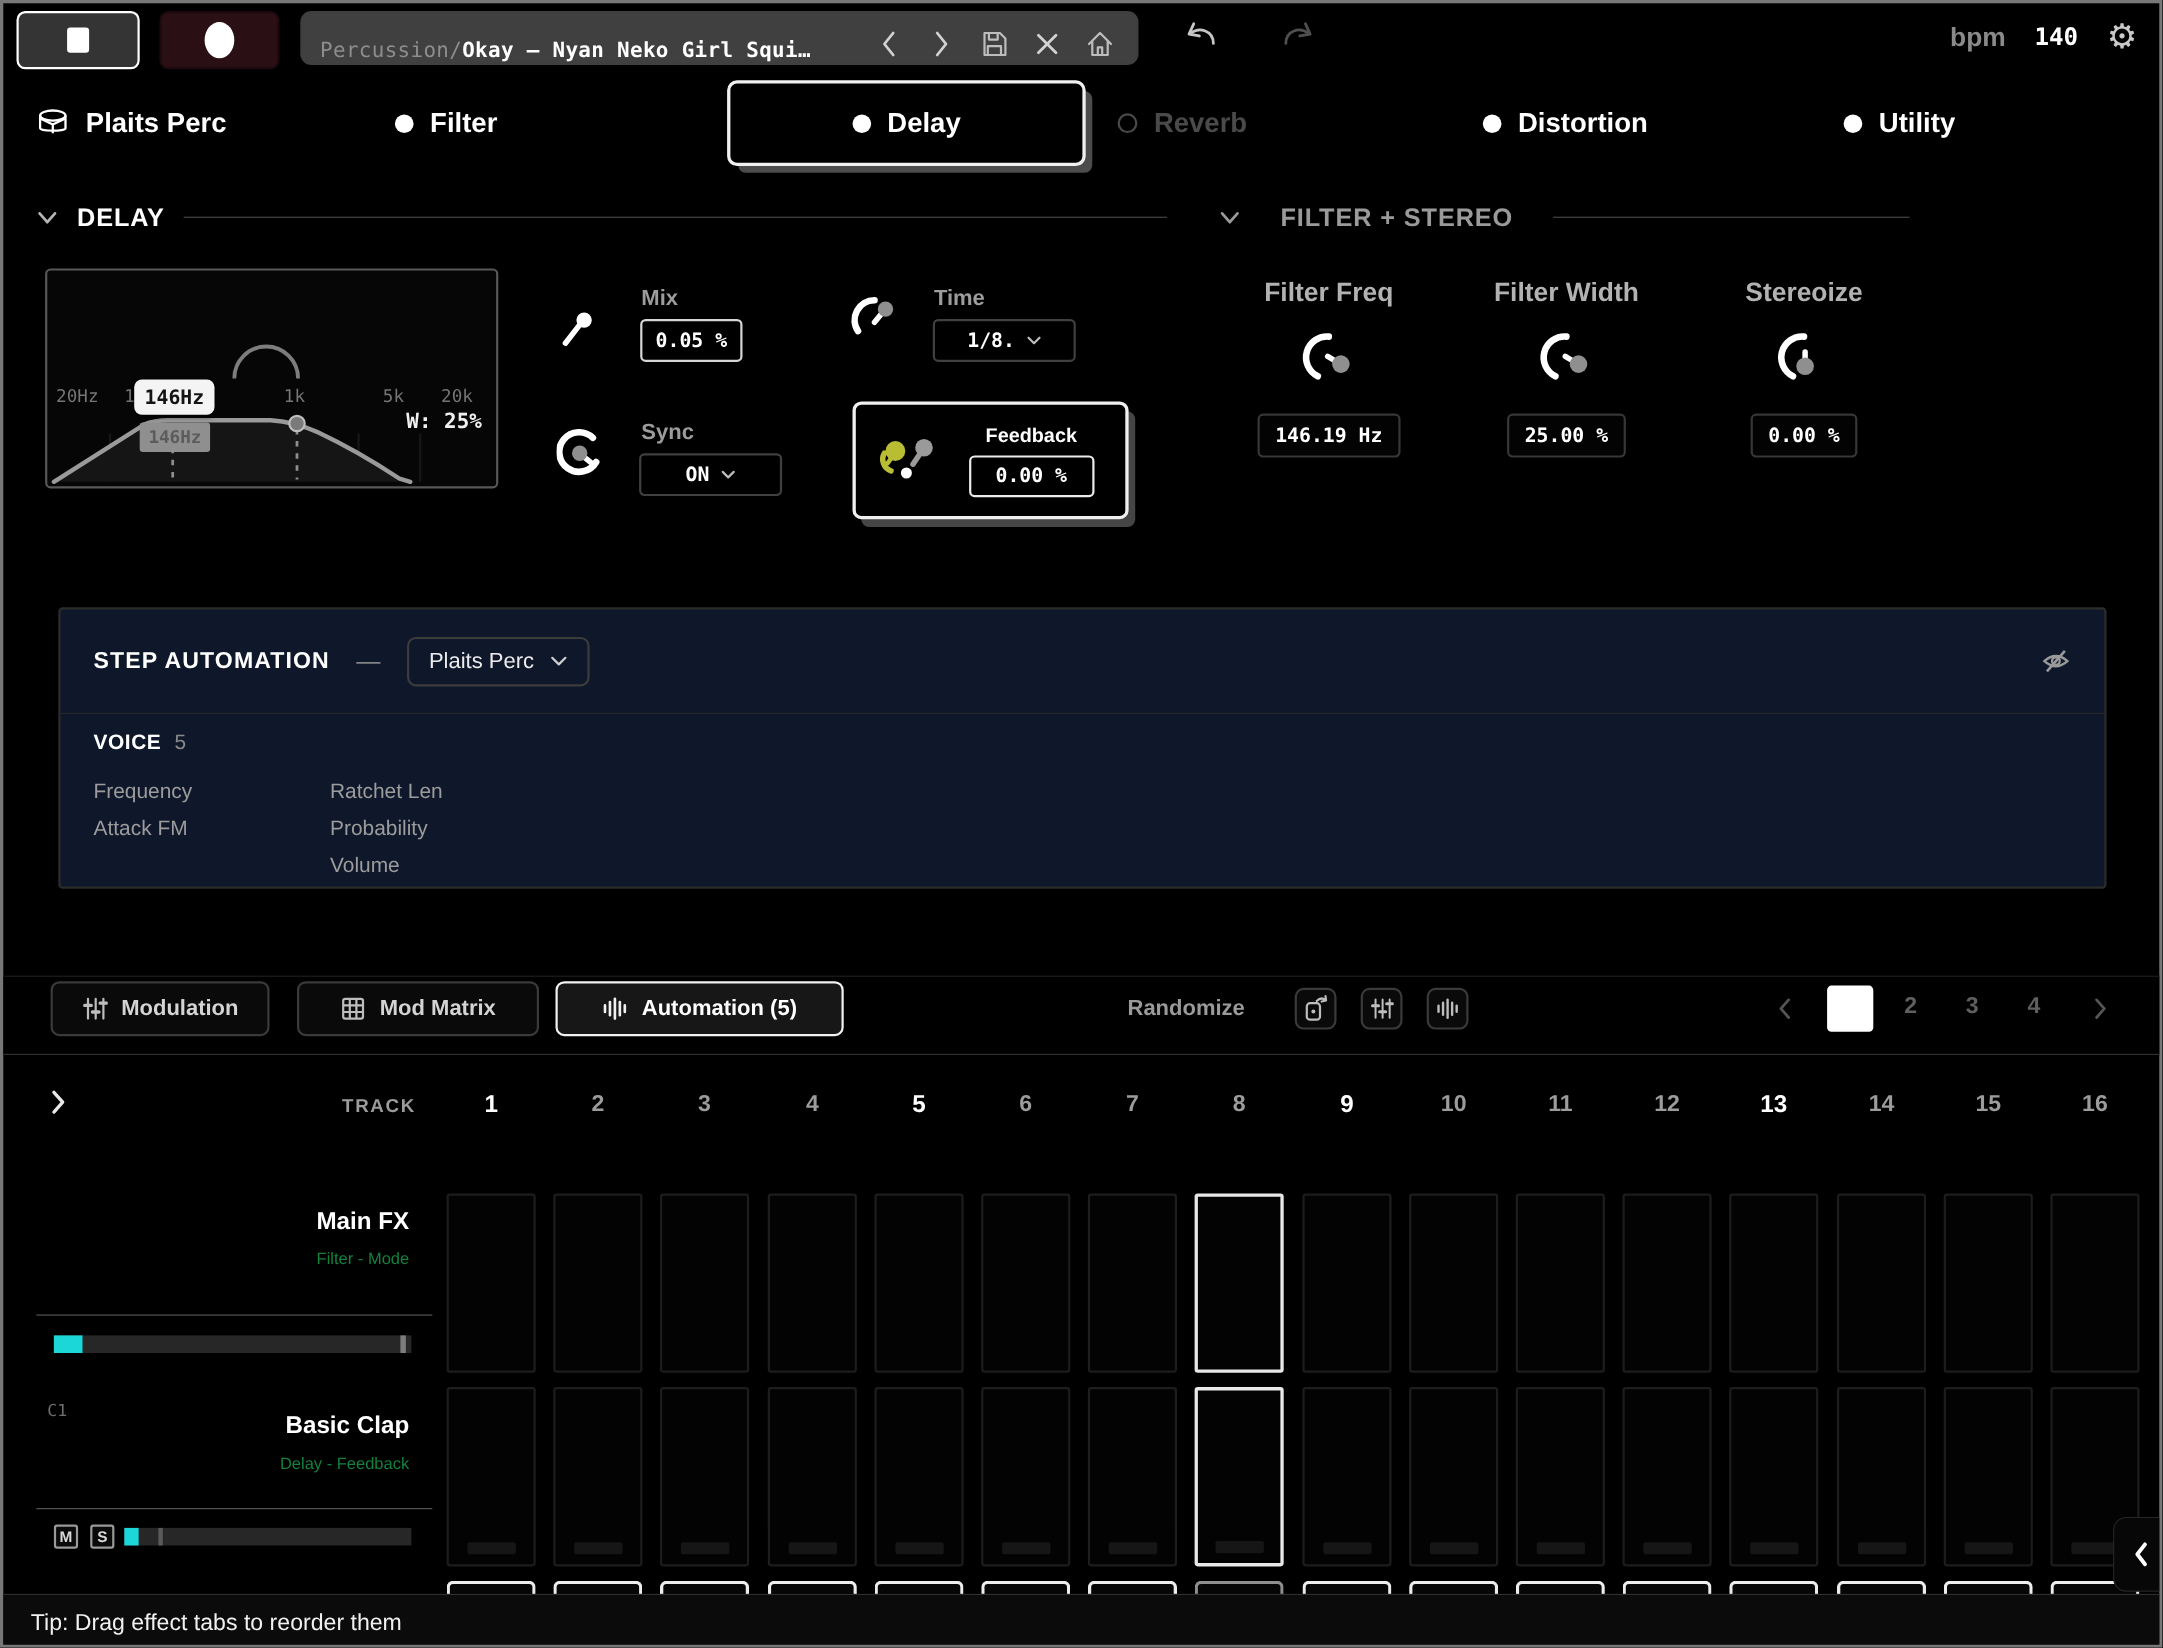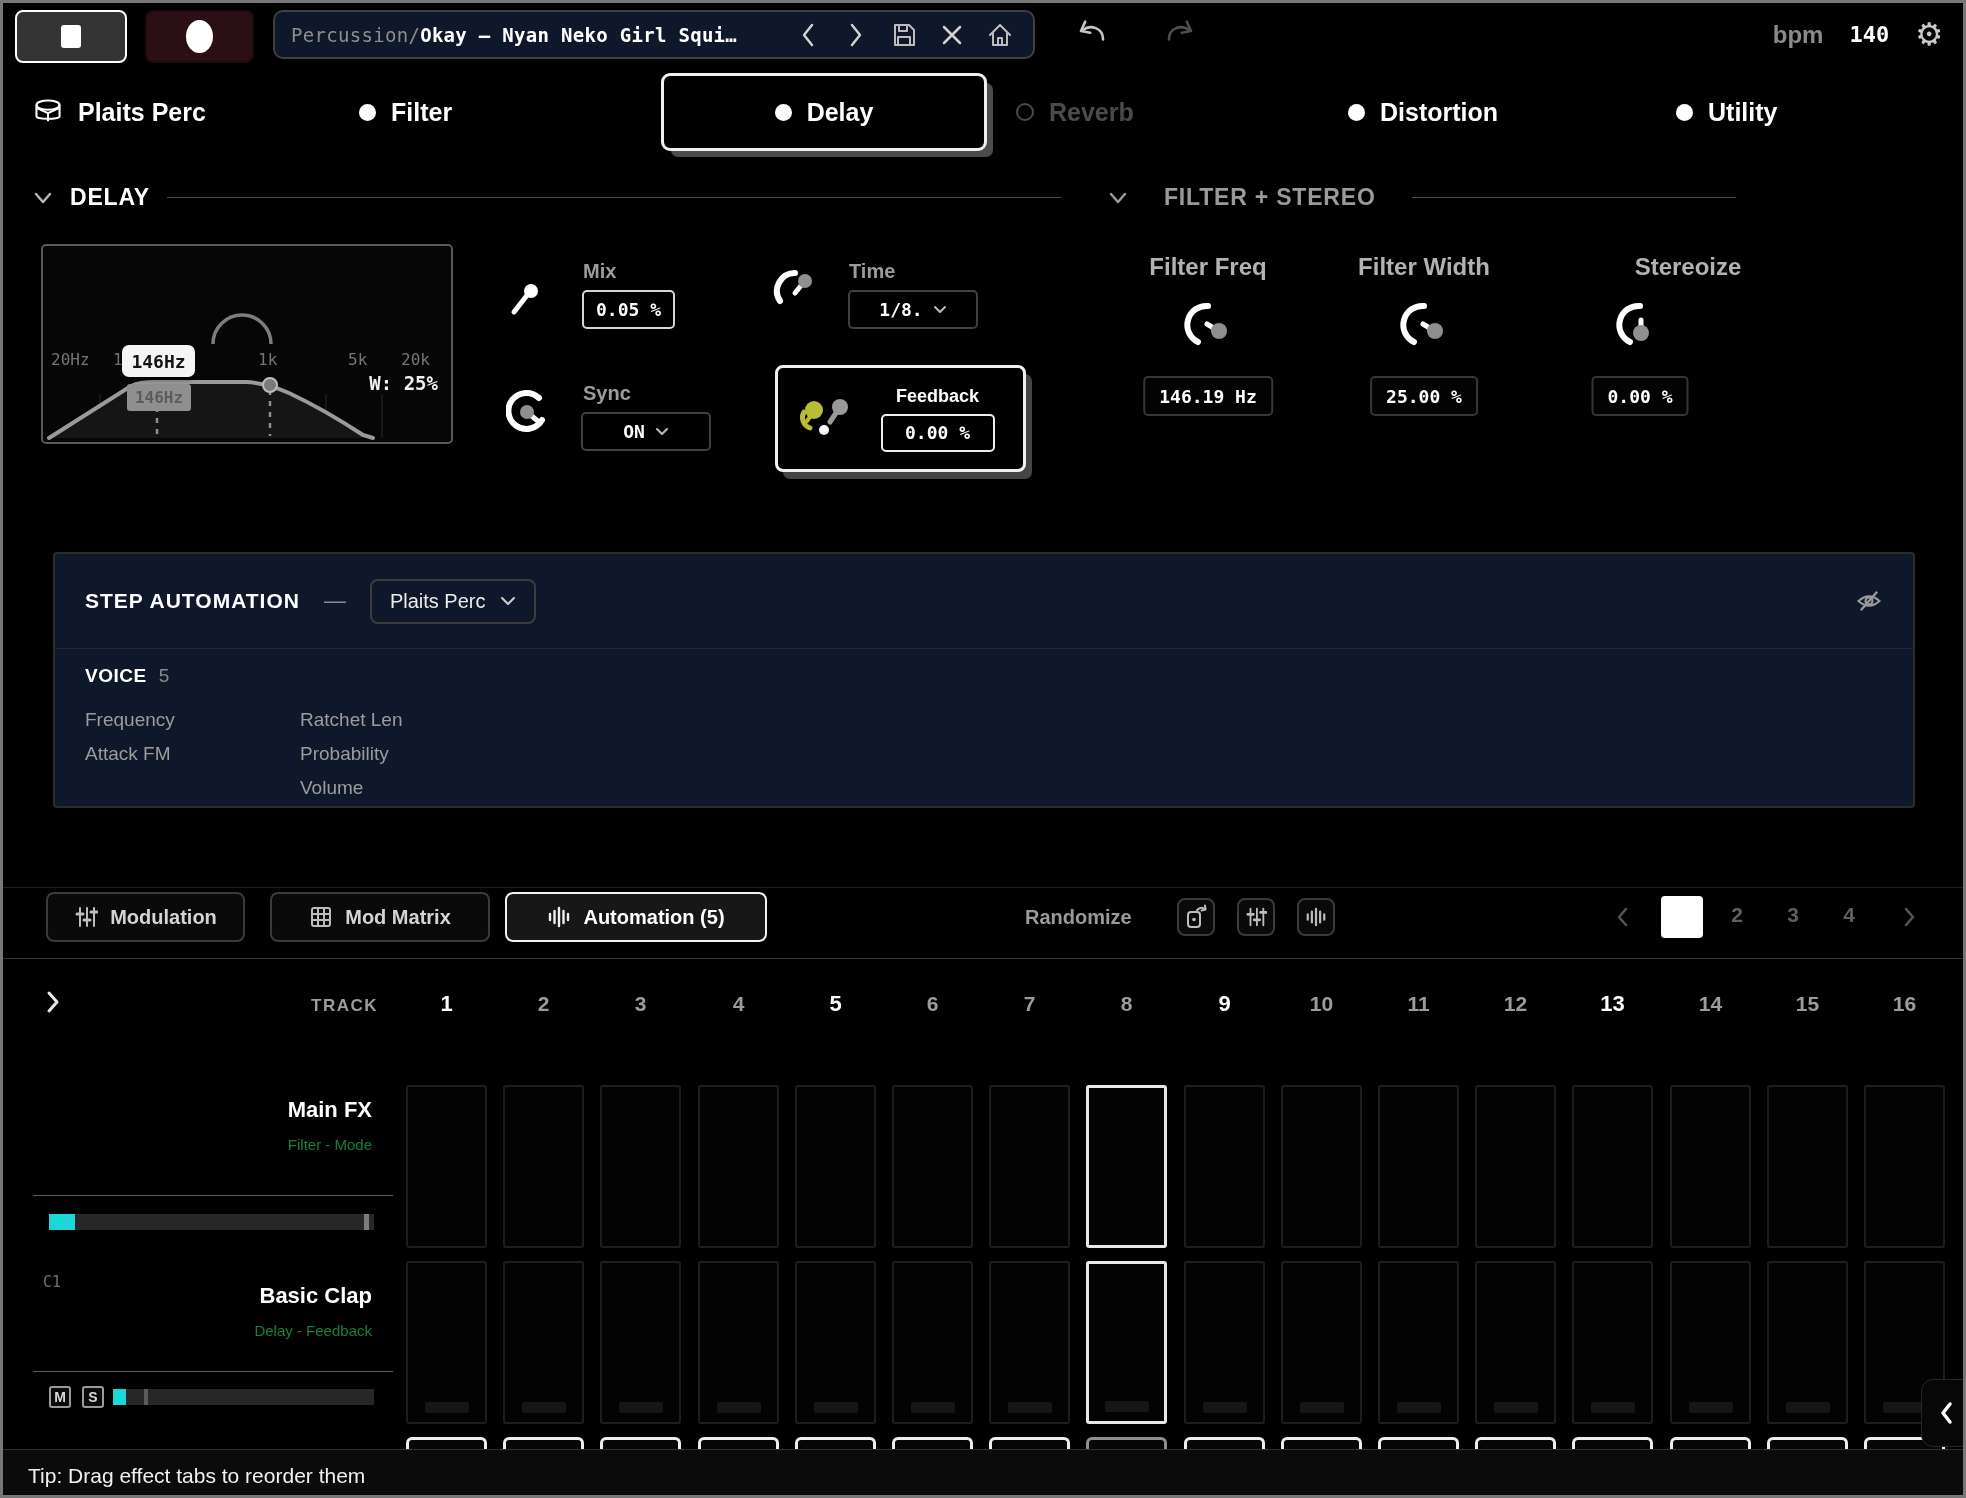--- a/index.html
+++ b/index.html
@@ -10,21 +10,21 @@
   }
   .abs{position:absolute;}
   .mono{font-family:"DejaVu Sans Mono","Liberation Mono",monospace;}
   svg{display:block;}
 
   
   .transport-stop{left:12px;top:7px;width:108px;height:49px;background:#343434;border:2.5px solid #fff;border-radius:8px;display:flex;align-items:center;justify-content:center;}
   .stop-glyph{width:20px;height:23px;background:#fff;border-radius:3px;}
   .transport-rec{left:142px;top:7px;width:105px;height:49px;background:#2a0f15;border:2px solid #1c0a0e;border-radius:8px;display:flex;align-items:center;justify-content:center;}
   .rec-glyph{width:27px;height:33px;background:#fff;border-radius:50%;}
-  .preset-bar{left:270px;top:7px;width:762px;height:49px;border:2px solid #3f3f3f;border-radius:10px;background:#0f172a;display:flex;align-items:center;box-sizing:border-box;padding:0 16px;gap:0;}
+  .preset-bar{left:270px;top:7px;width:762px;height:49px;border:2px solid #3f3f3f;border-radius:10px;background:#404040;display:flex;align-items:flex-end;box-sizing:border-box;padding:0 16px;gap:0;}
   .preset-text{font-size:19px;letter-spacing:.3px;white-space:nowrap;}
   .preset-cat{color:#8d8d8d;font-weight:400;}
   .preset-name{color:#fff;font-weight:700;}
   .preset-icons{margin-left:auto;display:flex;align-items:center;gap:14px;}
   .icon-btn{width:34px;height:34px;display:flex;align-items:center;justify-content:center;background:none;border:none;padding:0;cursor:default;}
   .topbar-right{right:20px;top:7px;height:49px;display:flex;align-items:center;gap:26px;}
   .bpm-label{color:#8a8a8a;font-size:24px;font-weight:600;}
   .bpm-value{color:#fff;font-size:22px;font-weight:700;}
   .uni-gear{font-family:"DejaVu Sans",sans-serif;font-size:31px;color:#c9c9c9;line-height:1;}
   .undo-btn{left:1072px;top:11px;} .redo-btn{left:1160px;top:11px;}
@@ -326,21 +326,21 @@
   
   <span class="fs-label" style="left:1261px;top:250px;">Filter Width</span>
   <svg class="fs-knob" style="left:1394px;top:295px;" width="54" height="58" viewBox="0 0 54 58">
     <path d="M27 8 A 19 19 0 0 0 17 44" fill="none" stroke="#fff" stroke-width="6" stroke-linecap="round"></path>
     <line x1="26" y1="26" x2="36" y2="32" stroke="#fff" stroke-width="5" stroke-linecap="round"></line>
       <circle cx="38" cy="33" r="8" fill="#8f8f8f"></circle>
   </svg>
   <div class="value-box vb-dim fs-value" style="left:1421px;top:373px;">25.00 %</div>
 
   
-  <span class="fs-label" style="left:1477px;top:250px;padding-left:48px;">Stereoize</span>
+  <span class="fs-label" style="left:1477px;top:250px;">Stereoize</span>
   <svg class="fs-knob" style="left:1610px;top:295px;" width="54" height="58" viewBox="0 0 54 58">
     <path d="M27 8 A 19 19 0 0 0 17 44" fill="none" stroke="#fff" stroke-width="6" stroke-linecap="round"></path>
     <line x1="28" y1="22" x2="28" y2="32" stroke="#fff" stroke-width="5" stroke-linecap="round"></line>
       <circle cx="28" cy="35" r="8" fill="#8f8f8f"></circle>
   </svg>
   <div class="value-box vb-dim fs-value" style="left:1637px;top:373px;">0.00 %</div>
 
   
   <div class="abs sa-box">
     <div class="sa-header">

